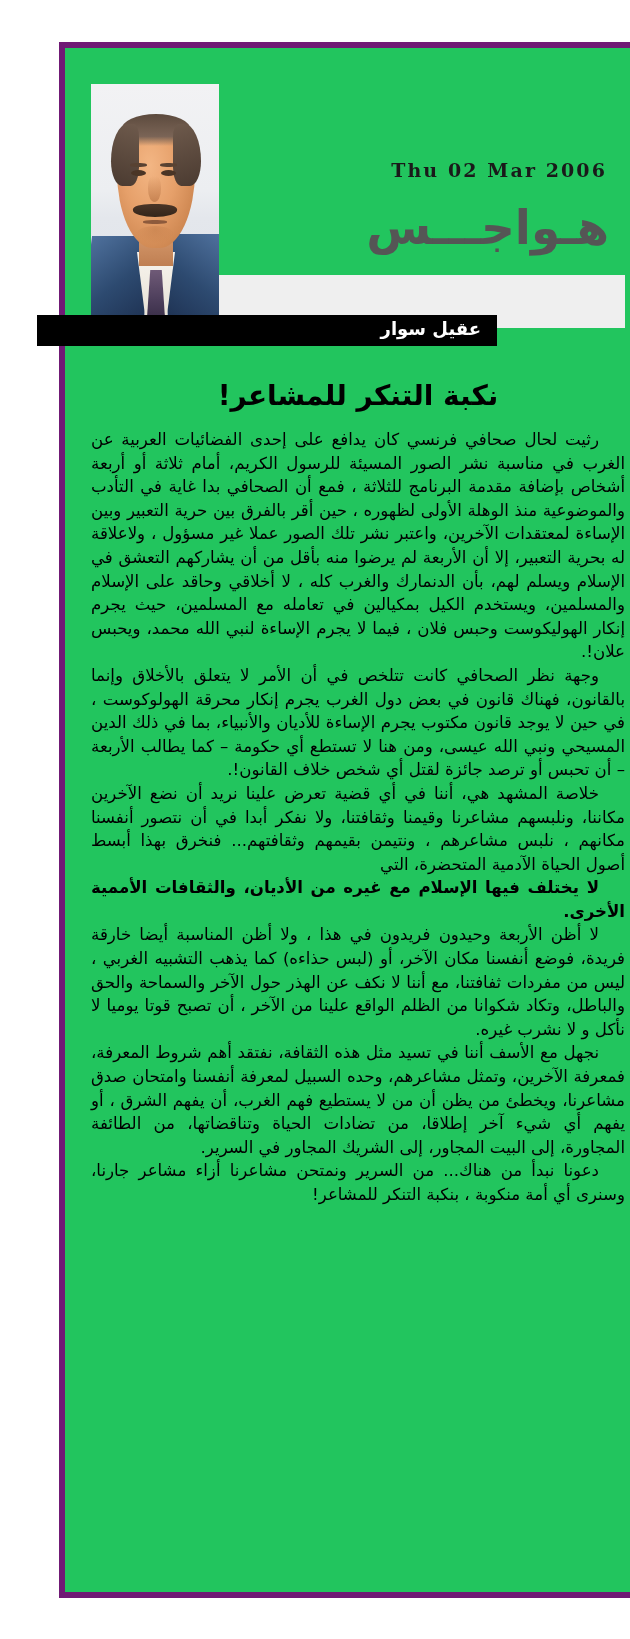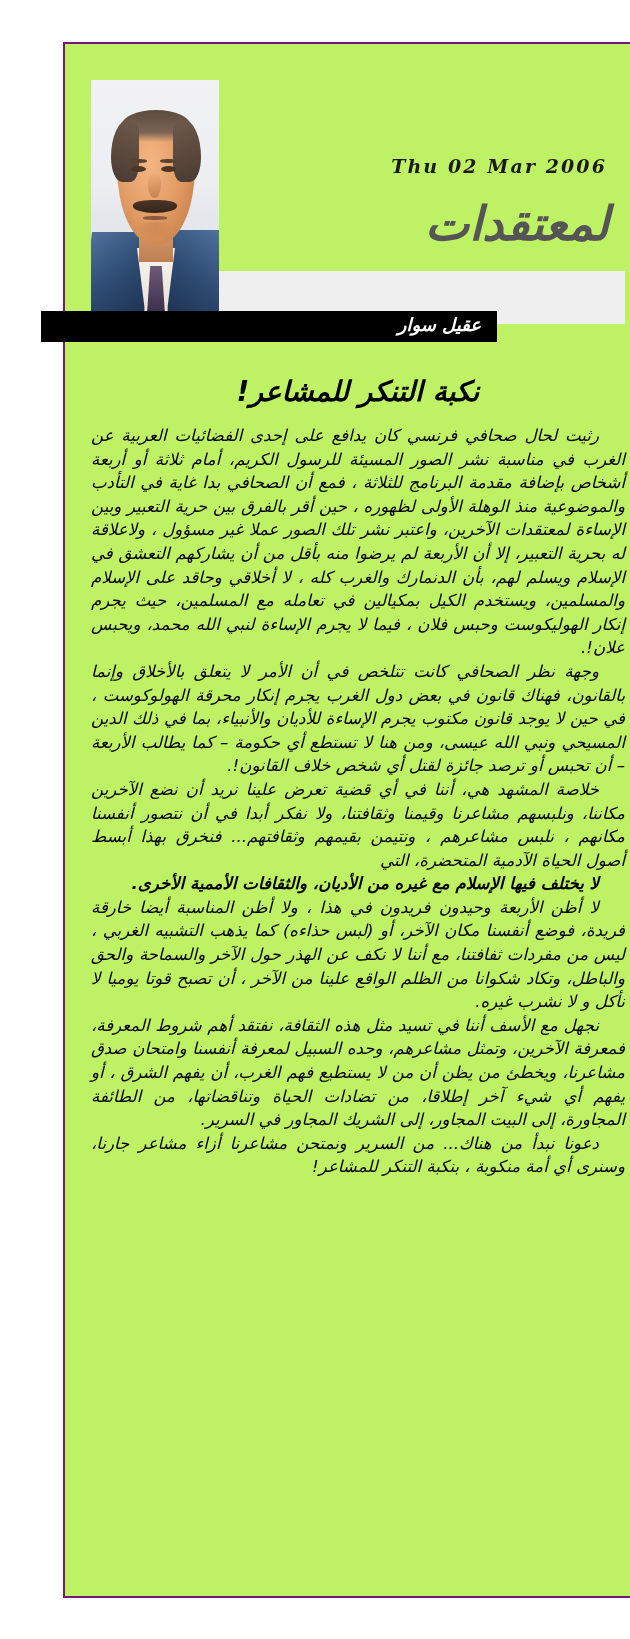--- a/index.html
+++ b/index.html
@@ -16,24 +16,23 @@
     overflow: hidden;
   }
 
   
   .page {
     position: absolute;
     left: 22px;
     top: 42px;
     width: 586px;
     height: 1556px;
-    border: 2px solid #701a75;
-    background: #bef264;
+    border: 6px solid #701a75;
+    background: #22c55e;
     box-sizing: border-box;
-    font-style: italic;
   }
 
   .inner {
     position: absolute;
     left: 26px;
     top: 8px;
     width: 534px;
   }
 
   
@@ -239,21 +238,21 @@
         <div class="ph-eyeR"></div>
         <div class="ph-nose"></div>
         <div class="ph-mous"></div>
         <div class="ph-mouth"></div>
         <div class="ph-chin"></div>
       </div>
 
       <div class="head-right">
         <div class="grey-band"></div>
         <div class="dateline">Thu 02 Mar 2006</div>
-        <div class="column-title">لمعتقدات</div>
+        <div class="column-title">هـواجـــس</div>
       </div>
 
       <div class="byline-bar">
         <span class="byline-name">عقيل سوار</span>
       </div>
     </div>
 
 
     <div class="headline">نكبة التنكر للمشاعر!</div>
 

